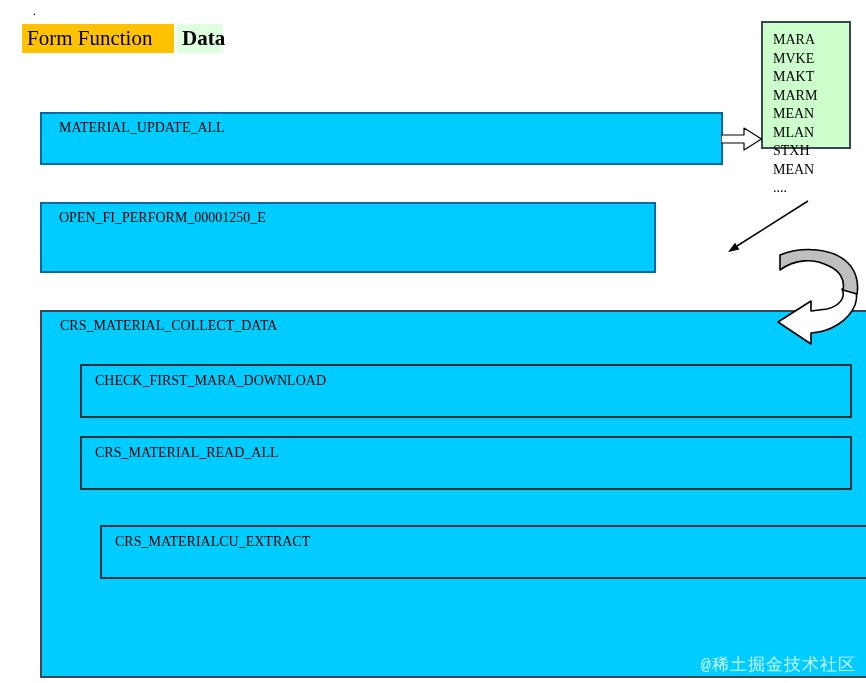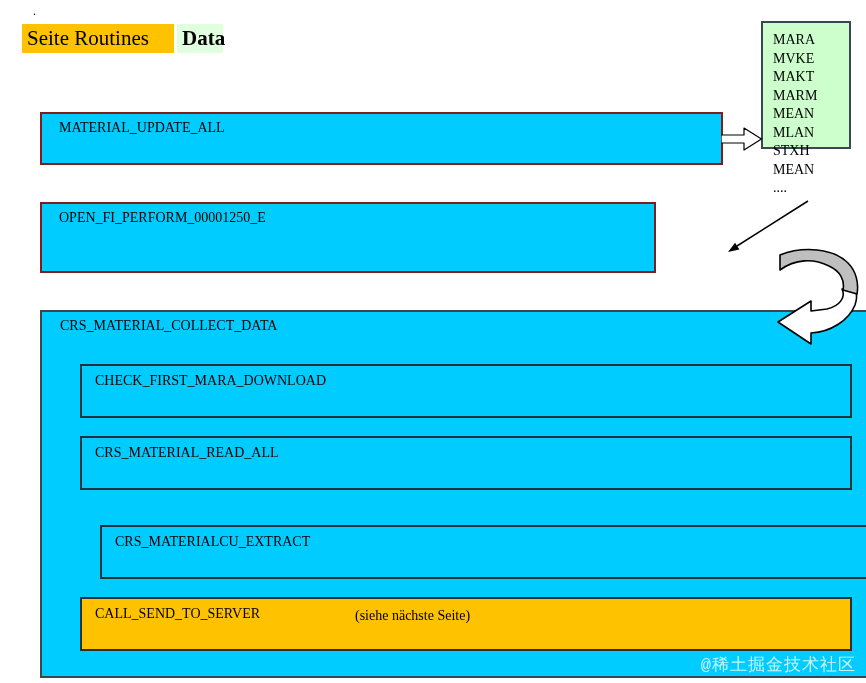--- a/index.html
+++ b/index.html
@@ -12,21 +12,21 @@
 
   
   .legend{position:absolute;left:22px;top:24px;display:flex;gap:3px;
     font-size:21px;line-height:29px;white-space:nowrap;}
   .legend .chip{height:29px;padding-left:5px;}
   .chip-fm{width:188px;background:#00CCFF;}
   .chip-fr{width:147px;background:#FFC200;}
   .chip-da{width:41px;background:#DFFFDF;font-weight:bold;}
 
   
-  .fm-box{position:absolute;background:#00CCFF;border:2px solid #7f1d1d;
+  .fm-box{position:absolute;background:#00CCFF;border:2px solid #0369a1;
     font-size:14px;box-sizing:border-box;}
   .box-material{left:40px;top:112px;width:683px;height:53px;padding:6px 0 0 17px;}
   .box-openfi{left:40px;top:202px;width:616px;height:71px;padding:6px 0 0 17px;}
 
   
   .data-box{position:absolute;left:761px;top:21px;width:90px;height:128px;
     background:#CCFFCC;border:2px solid #3A4750;box-sizing:border-box;
     padding:8px 0 0 10px;font-size:14px;line-height:18.5px;z-index:3;}
   .data-box div{white-space:nowrap;}
 
@@ -54,21 +54,21 @@
   .watermark{position:absolute;right:10px;top:653px;z-index:6;
     font-family:Liberation Mono, monospace;font-size:17px;letter-spacing:1px;
     color:rgba(255,255,255,0.78);}
 </style>
 </head>
 <body>
 
 <span class="stray-dot">.</span>
 
 <div class="legend">
-  <div class="chip chip-fr">Seite Routines</div>
+  <div class="chip chip-fr">Form Function</div>
   <div class="chip chip-da">Data</div>
 </div>
 
 <div class="fm-box box-material">
   <span>MATERIAL_UPDATE_ALL</span>
 </div>
 
 <div class="fm-box box-openfi">
   <span>OPEN_FI_PERFORM_00001250_E</span>
 </div>
@@ -102,24 +102,20 @@
   </div>
 
   <div class="inner-box ib-read">
     <span>CRS_MATERIAL_READ_ALL</span>
   </div>
 
   <div class="inner-box ib-extract">
     <span>CRS_MATERIALCU_EXTRACT</span>
   </div>
 
-  <div class="inner-box ib-send">
-    <span>CALL_SEND_TO_SERVER</span>
-    <span class="note">(siehe nächste Seite)</span>
-  </div>
 </div>
 
 <svg class="svg-abs arrow-curved" width="101" height="110" viewBox="0 0 101 110">
   <path d="M77,44 C81,52 75,61 62,64 L46,66 L46,56 L13,77 L46,99 L46,88
            C66,87 84,75 90,60 C92,54 92,50 91,46 Z" fill="#ffffff" stroke="#000000" stroke-width="1.6" stroke-linejoin="round"></path>
   <path d="M15,10 C38,1 68,3 83,18 C91,26 94,38 92,49 L78,45
            C80,35 75,26 64,21 C48,13 30,14 15,25 Z" fill="#BFBFBF" stroke="#000000" stroke-width="1.6" stroke-linejoin="round"></path>
 </svg>
 
 <div class="watermark">@稀土掘金技术社区</div>

